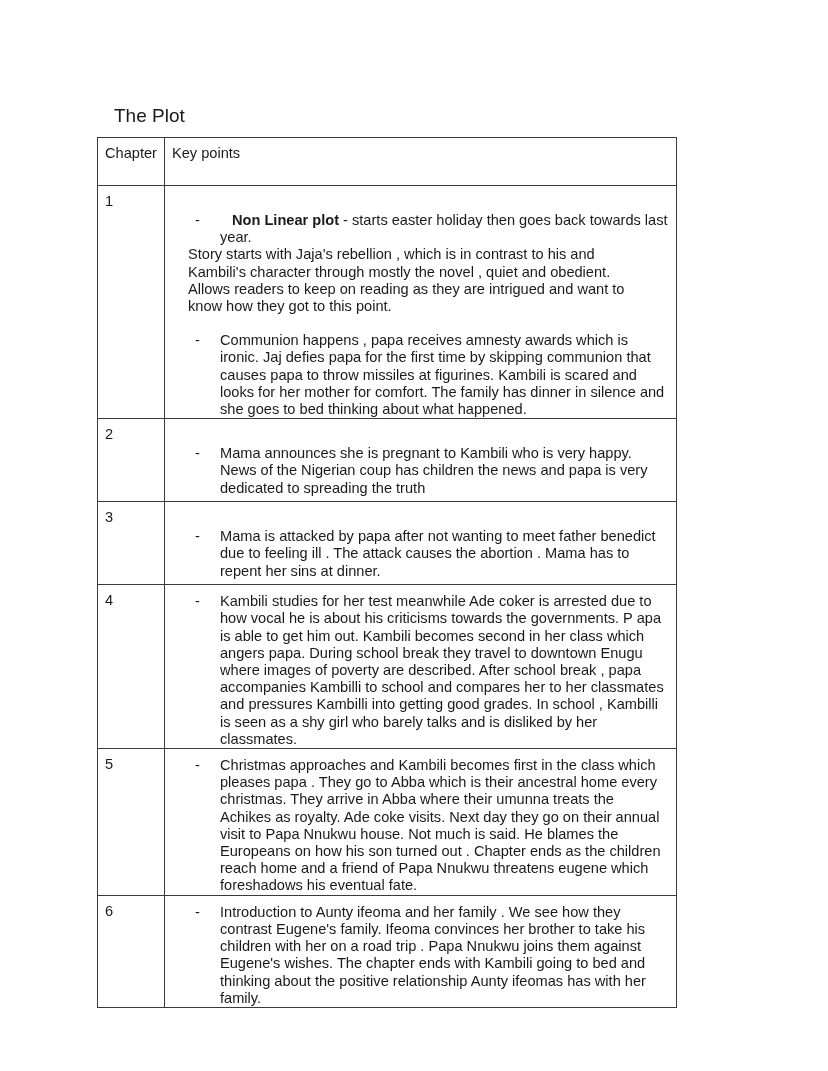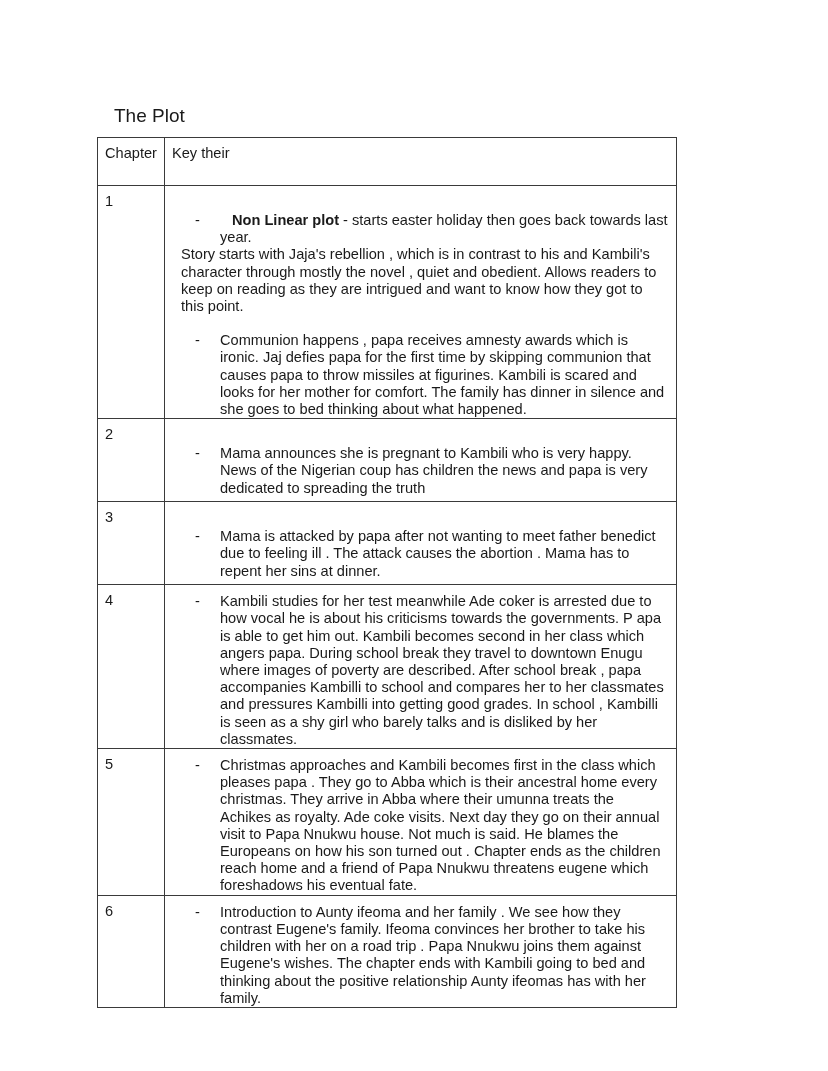--- a/index.html
+++ b/index.html
@@ -57,21 +57,21 @@
     .bullet {
       position: relative;
       padding-left: 48px;
     }
     .bullet .dash {
       position: absolute;
       left: 23px;
       top: 0;
     }
     .para {
-      margin: 9px;
+      margin: 16px;
     }
     .bold {
       font-weight: bold;
       margin-left: 12px;
     }
     
     tr.row-header td { height: 47px; }
     tr.row-1 td { height: 218px; }
     tr.row-2 td { height: 82px; }
     tr.row-3 td { height: 82px; }
@@ -90,21 +90,21 @@
 
 <div class="page-heading">The Plot</div>
 
 <table class="plot-table">
   <tbody>
       <tr class="row-header">
     <td class="col-chapter">
       <span class="chapter-num">Chapter</span>
     </td>
     <td>
-      <span class="key-header">Key their</span>
+      <span class="key-header">Key points</span>
     </td>
   </tr>
 
   <tr class="row-1">
     <td class="col-chapter">
       <span class="chapter-num">1</span>
     </td>
     <td>
       <div class="cell-content">
         <div class="bullet b1">

